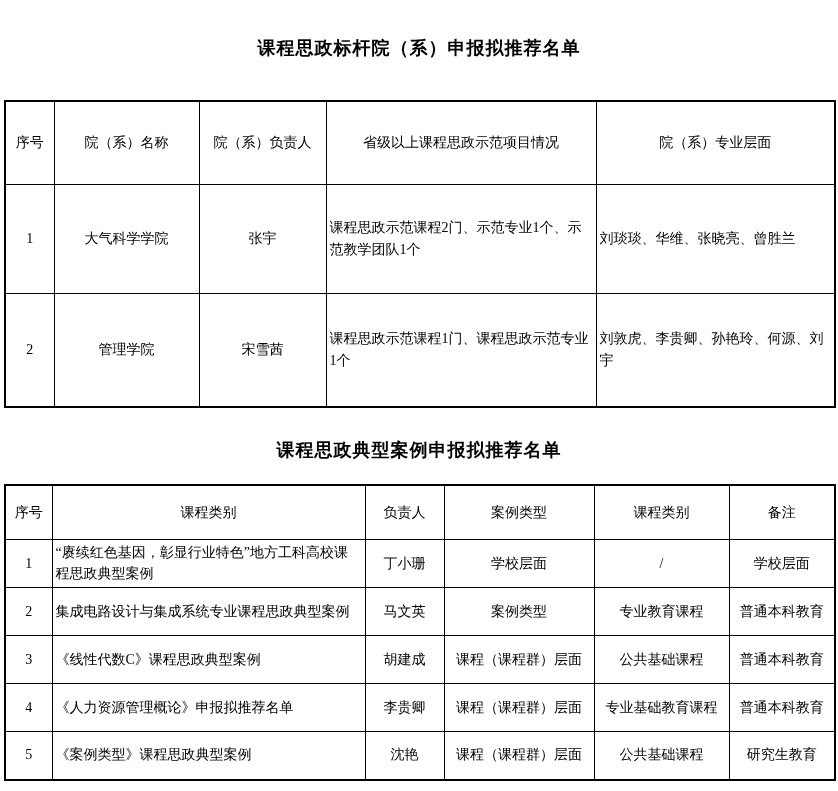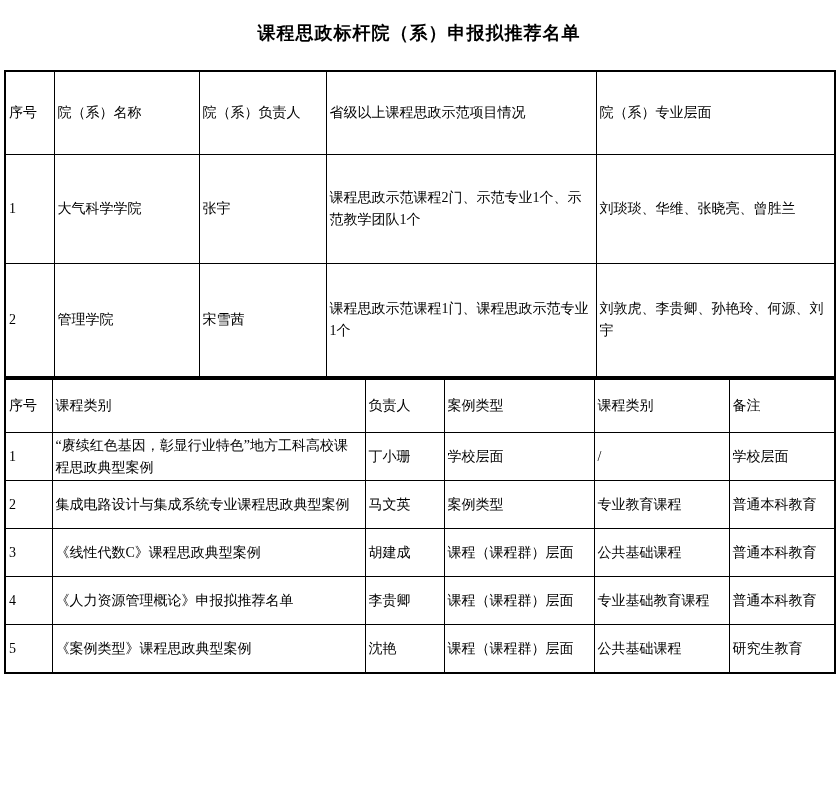--- a/index.html
+++ b/index.html
@@ -16,37 +16,37 @@
     box-sizing: border-box;
   }
   .doc-title {
     font-family: "Liberation Sans", "DejaVu Sans", sans-serif;
     font-weight: 700;
     font-size: 18px;
     text-align: center;
     letter-spacing: 1px;
     line-height: 1.2;
   }
-  #title1 { margin: 2px; padding-top: 21px; padding-bottom: 23px; }
+  #title1 { margin: 17px; padding-top: 21px; padding-bottom: 23px; }
   #title2 { margin: 0; padding-top: 32px; padding-bottom: 23px; }
   table {
     border-collapse: collapse;
     table-layout: fixed;
     width: 830px;
     margin-left: 4px;
     border: 2px solid #000000;
   }
   th, td {
     border: 1px solid #000000;
     font-size: 14px;
     font-weight: normal;
     line-height: 1.55;
     padding: 2px 3px;
     vertical-align: middle;
-    text-align: left;
+    text-align: center;
     overflow: hidden;
     word-break: break-all;
   }
   td.left, th.left { text-align: left; }
   
   #t1 .h-row  { height: 84px; }
   #t1 .r1     { height: 109px; }
   #t1 .r2     { height: 113px; }
   
   #t2 .h-row  { height: 54px; }
@@ -85,20 +85,21 @@
     <tr class="r2">
       <td>2</td>
       <td>管理学院</td>
       <td>宋雪茜</td>
       <td class="left">课程思政示范课程1门、课程思政示范专业1个</td>
       <td class="left">刘敦虎、李贵卿、孙艳玲、何源、刘宇</td>
     </tr>
   </tbody>
     </table>
 
+  <h1 class="doc-title" id="title2">课程思政典型案例申报拟推荐名单</h1>
 
   <table id="t2">
     <colgroup>
       <col style="width:47px">
       <col style="width:313px">
       <col style="width:79px">
       <col style="width:150px">
       <col style="width:135px">
       <col style="width:106px">
     </colgroup>

